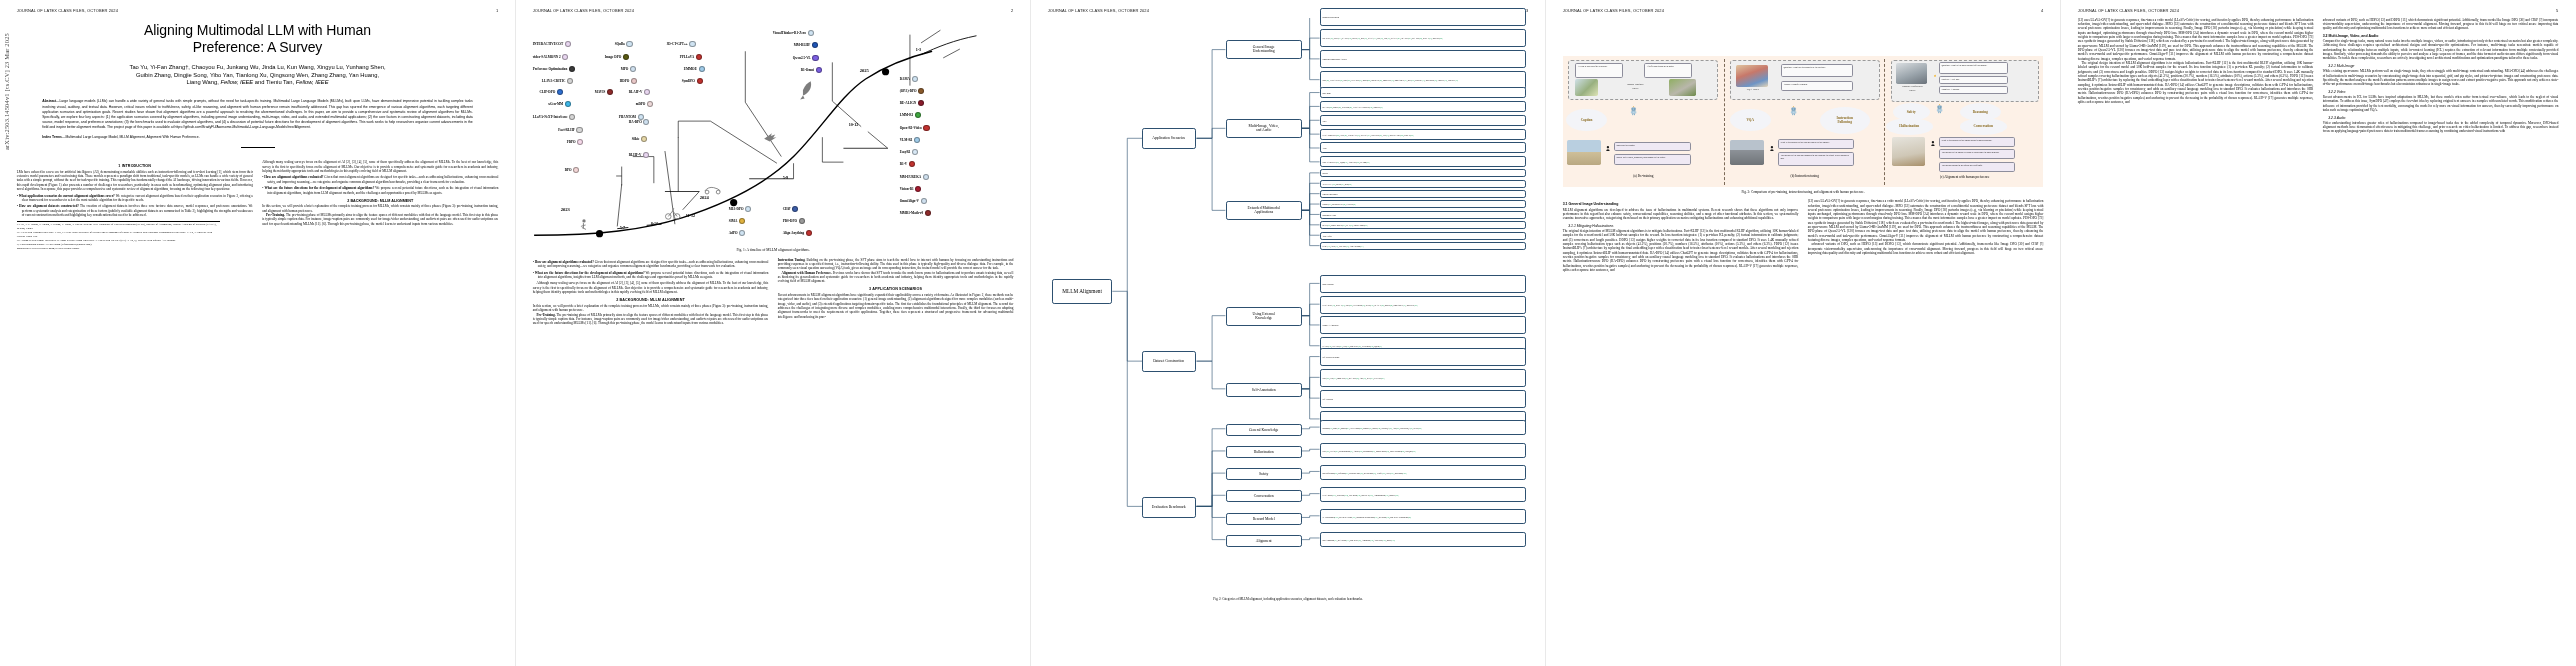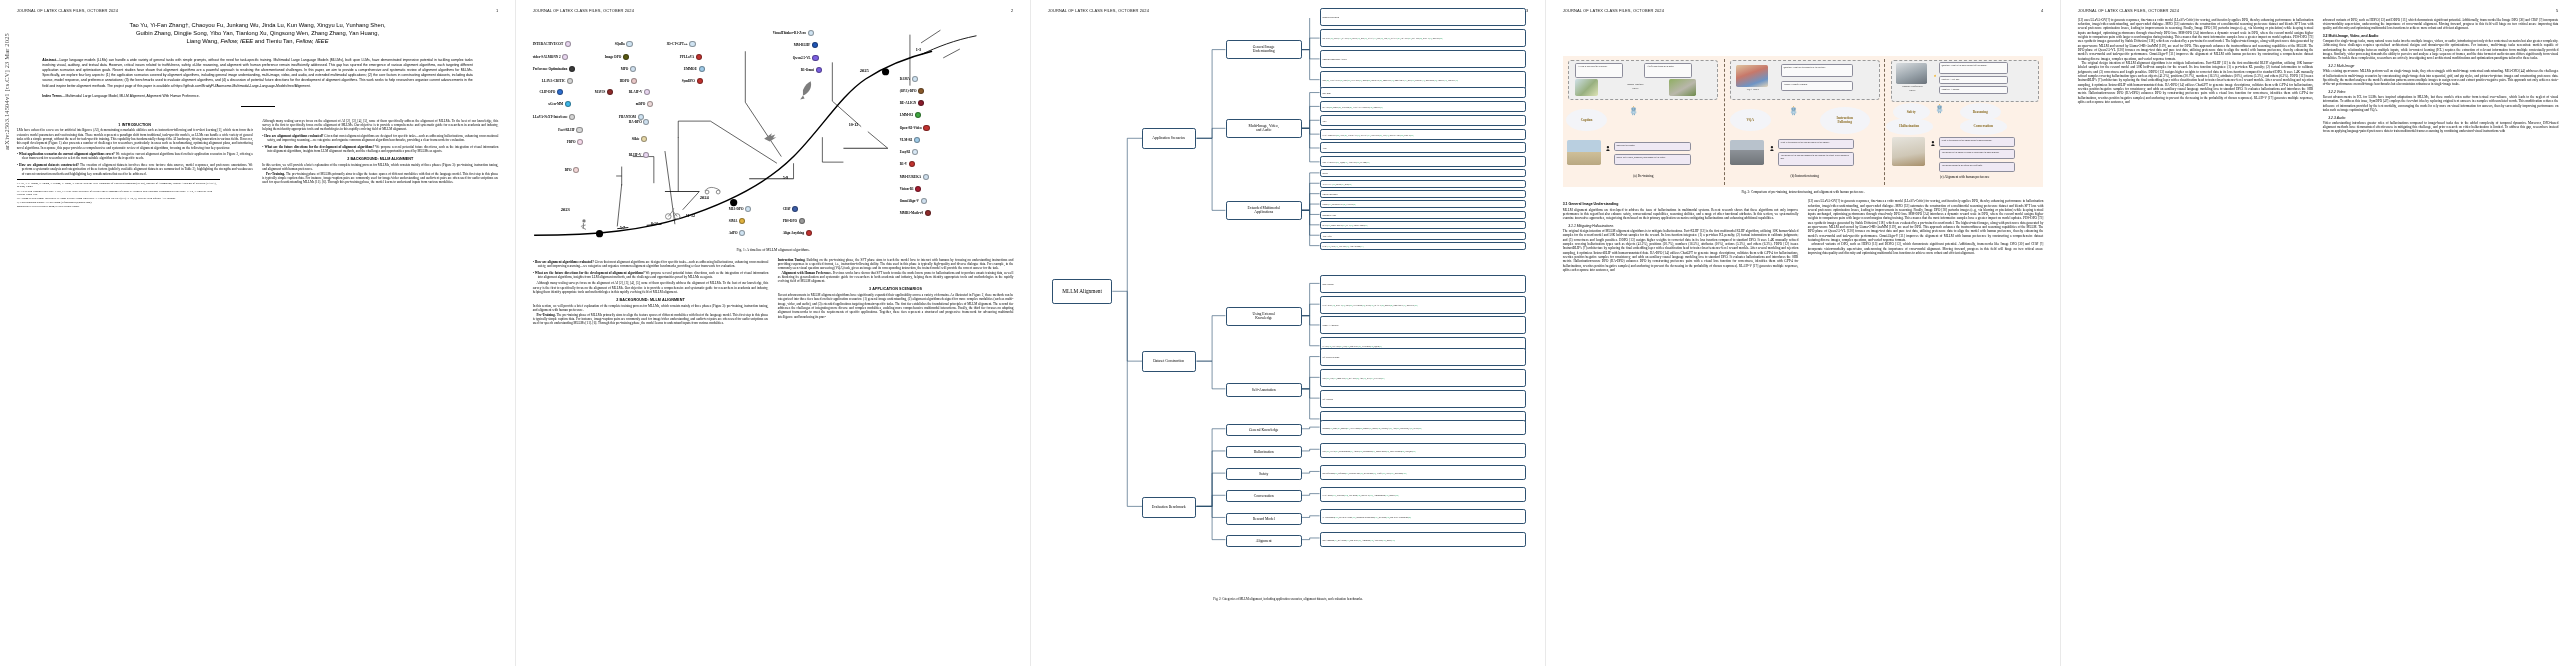--- a/index.html
+++ b/index.html
@@ -101,20 +101,24 @@
 <div class="sheet">
 
   <div class="page">
     <div class="runhead">
       <span>JOURNAL OF LATEX CLASS FILES, OCTOBER 2024</span>
       <span class="pno">1</span>
     </div>
 
     <div class="arxiv-stamp">arXiv:2503.14504v1  [cs.CV]  23 Mar 2025</div>
 
+    <div class="title">
+      <div>Aligning Multimodal LLM with Human</div>
+      <div>Preference: A Survey</div>
+    </div>
 
     <div class="authors">
       <div>Tao Yu, Yi-Fan Zhang†, Chaoyou Fu, Junkang Wu, Jinda Lu, Kun Wang, Xingyu Lu, Yunhang Shen,</div>
       <div>Guibin Zhang, Dingjie Song, Yibo Yan, Tianlong Xu, Qingsong Wen, Zhang Zhang, Yan Huang,</div>
       <div>
         <span>Liang Wang, </span><i>Fellow, IEEE</i><span> and Tieniu Tan, </span><i>Fellow, IEEE</i>
       </div>
     </div>
 
     <div class="abs-wrap">

